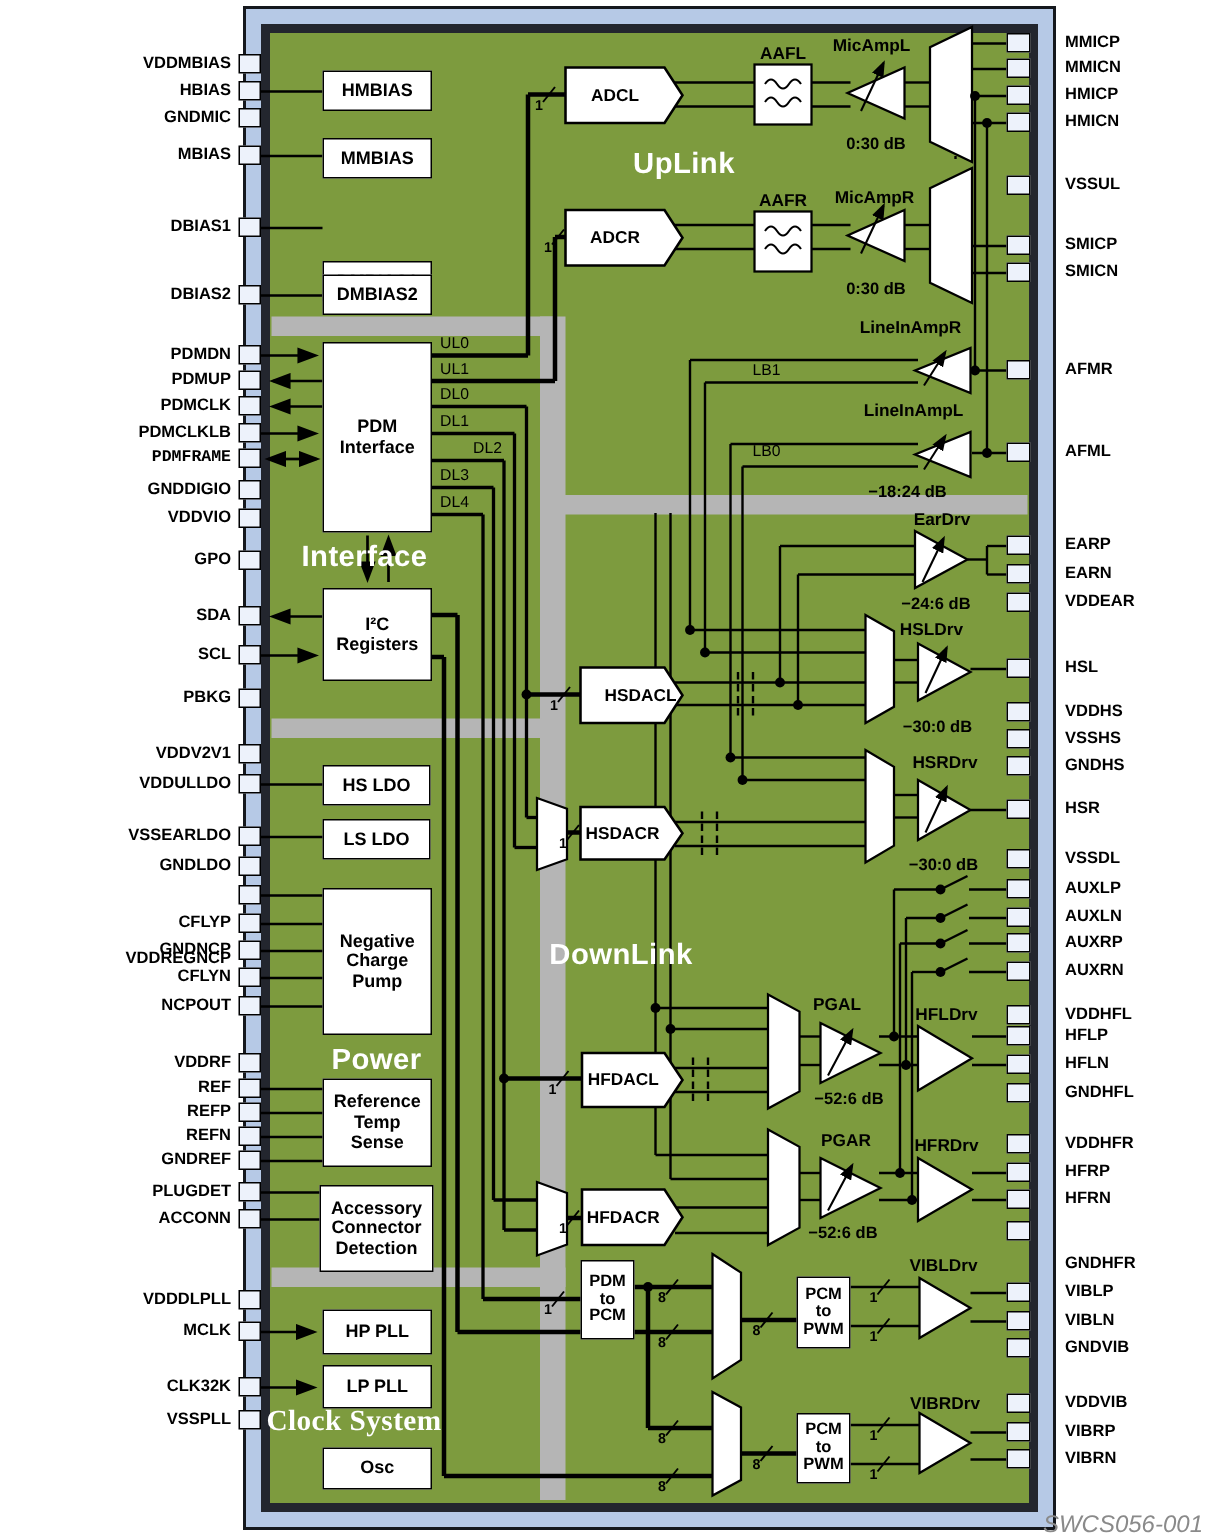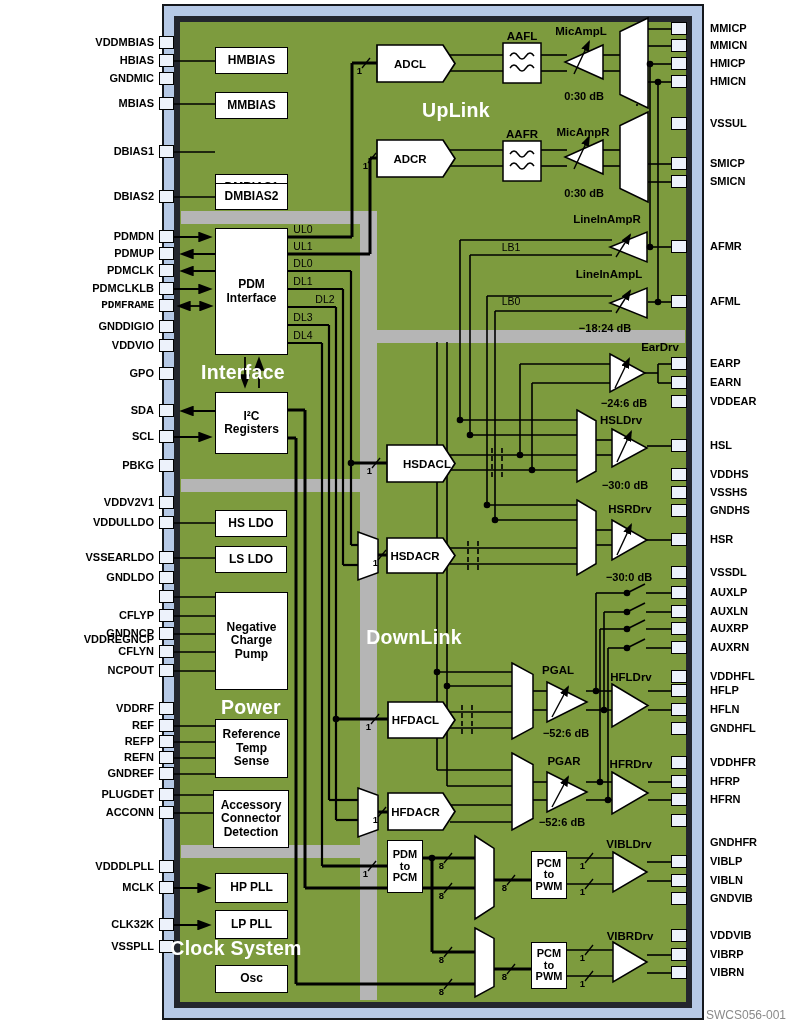--- a/index.html
+++ b/index.html
@@ -15,21 +15,21 @@
   .pl{position:absolute;left:6px;width:148px;text-align:right;font-size:11px;font-weight:bold;color:#000;z-index:4;}
   .pr{position:absolute;left:710px;font-size:11px;font-weight:bold;color:#000;z-index:4;}
   .lbl{position:absolute;transform:translate(-50%,-50%);white-space:nowrap;color:#000;z-index:5;}
   .section{font-size:19.5px;font-weight:bold;color:#fff;letter-spacing:.3px;}
   .gain{font-size:11px;font-weight:bold;}
   .amp-name{font-size:11.5px;font-weight:bold;}
   .dac-name{font-size:11.5px;font-weight:bold;}
   .filter-name{font-size:11.5px;font-weight:bold;}
   .busl{font-size:10.5px;}
   .wnum{position:absolute;font-size:9.5px;font-weight:bold;width:12px;text-align:right;color:#000;z-index:5;}
-  .watermark{position:absolute;left:674px;top:1008px;width:112px;text-align:right;font-size:12px;color:#8a8a8a;z-index:5;}
+  .watermark{position:absolute;left:690px;top:1008px;width:112px;text-align:right;font-size:16px;color:#8a8a8a;z-index:5;font-style:italic;}
 </style>
 </head>
 <body>
 
 <div id="diagram">
   <div class="chip">
     <div class="chip-inner"></div>
   </div>
 
   <div class="divider" style="left:181px;top:211px;width:188px;height:13px;"></div>
@@ -316,21 +316,21 @@
       <div class="lbl dac-name" style="left: 415.5px; top: 811.5px;">HFDACR</div>
       <div class="lbl filter-name" style="left: 522px; top: 36px;">AAFL</div>
       <div class="lbl filter-name" style="left: 522px; top: 134px;">AAFR</div>
       <div class="lbl amp-name" style="left: 581px; top: 31px;">MicAmpL</div>
       <div class="lbl gain" style="left: 584px; top: 96px;">0:30 dB</div>
       <div class="lbl amp-name" style="left: 583px; top: 132px;">MicAmpR</div>
       <div class="lbl gain" style="left: 584px; top: 193px;">0:30 dB</div>
       <div class="lbl amp-name" style="left: 607px; top: 219px;">LineInAmpR</div>
       <div class="lbl amp-name" style="left: 609px; top: 274px;">LineInAmpL</div>
       <div class="lbl gain" style="left: 605px; top: 328px;">−18:24 dB</div>
-      <div class="lbl amp-name" style="left: 628px; top: 347px; margin-left: 32px;">EarDrv</div>
+      <div class="lbl amp-name" style="left: 628px; top: 347px;">EarDrv</div>
       <div class="lbl gain" style="left: 624px; top: 403px;">−24:6 dB</div>
       <div class="lbl amp-name" style="left: 621px; top: 420px;">HSLDrv</div>
       <div class="lbl gain" style="left: 625px; top: 485px;">−30:0 dB</div>
       <div class="lbl amp-name" style="left: 630px; top: 509px;">HSRDrv</div>
       <div class="lbl gain" style="left: 629px; top: 577px;">−30:0 dB</div>
       <div class="lbl amp-name" style="left: 558px; top: 670px;">PGAL</div>
       <div class="lbl gain" style="left: 566px; top: 733px;">−52:6 dB</div>
       <div class="lbl amp-name" style="left: 631px; top: 677px;">HFLDrv</div>
       <div class="lbl amp-name" style="left: 564px; top: 761px;">PGAR</div>
       <div class="lbl gain" style="left: 562px; top: 822px;">−52:6 dB</div>
@@ -562,21 +562,21 @@
       </div>
       <div class="block small" style="left: 531px; top: 942px; width: 36px; height: 47px;">
         <span>PCM</span>
         <span>to</span>
         <span>PWM</span>
       </div>
       <div class="lbl section" style="left: 456px; top: 110px;">UpLink</div>
       <div class="lbl section" style="left: 243px; top: 372px;">Interface</div>
       <div class="lbl section" style="left: 414px; top: 637px;">DownLink</div>
       <div class="lbl section" style="left: 251px; top: 707px;">Power</div>
-      <div class="lbl section" style="left: 236px; top: 948px;">Clock System</div>
+      <div class="lbl section" style="left: 236px; top: 948px; font-family: Liberation Serif, serif;">Clock System</div>
       <div class="lbl busl" style="left: 303px; top: 229px;">UL0</div>
       <div class="lbl busl" style="left: 303px; top: 246px;">UL1</div>
       <div class="lbl busl" style="left: 303px; top: 263px;">DL0</div>
       <div class="lbl busl" style="left: 303px; top: 281px;">DL1</div>
       <div class="lbl busl" style="left: 303px; top: 299px; margin-left: 22px;">DL2</div>
       <div class="lbl busl" style="left: 303px; top: 317px;">DL3</div>
       <div class="lbl busl" style="left: 303px; top: 335px;">DL4</div>
       <div class="lbl busl" style="left: 511px; top: 247px;">LB1</div>
       <div class="lbl busl" style="left: 511px; top: 301px;">LB0</div>
     </div>

